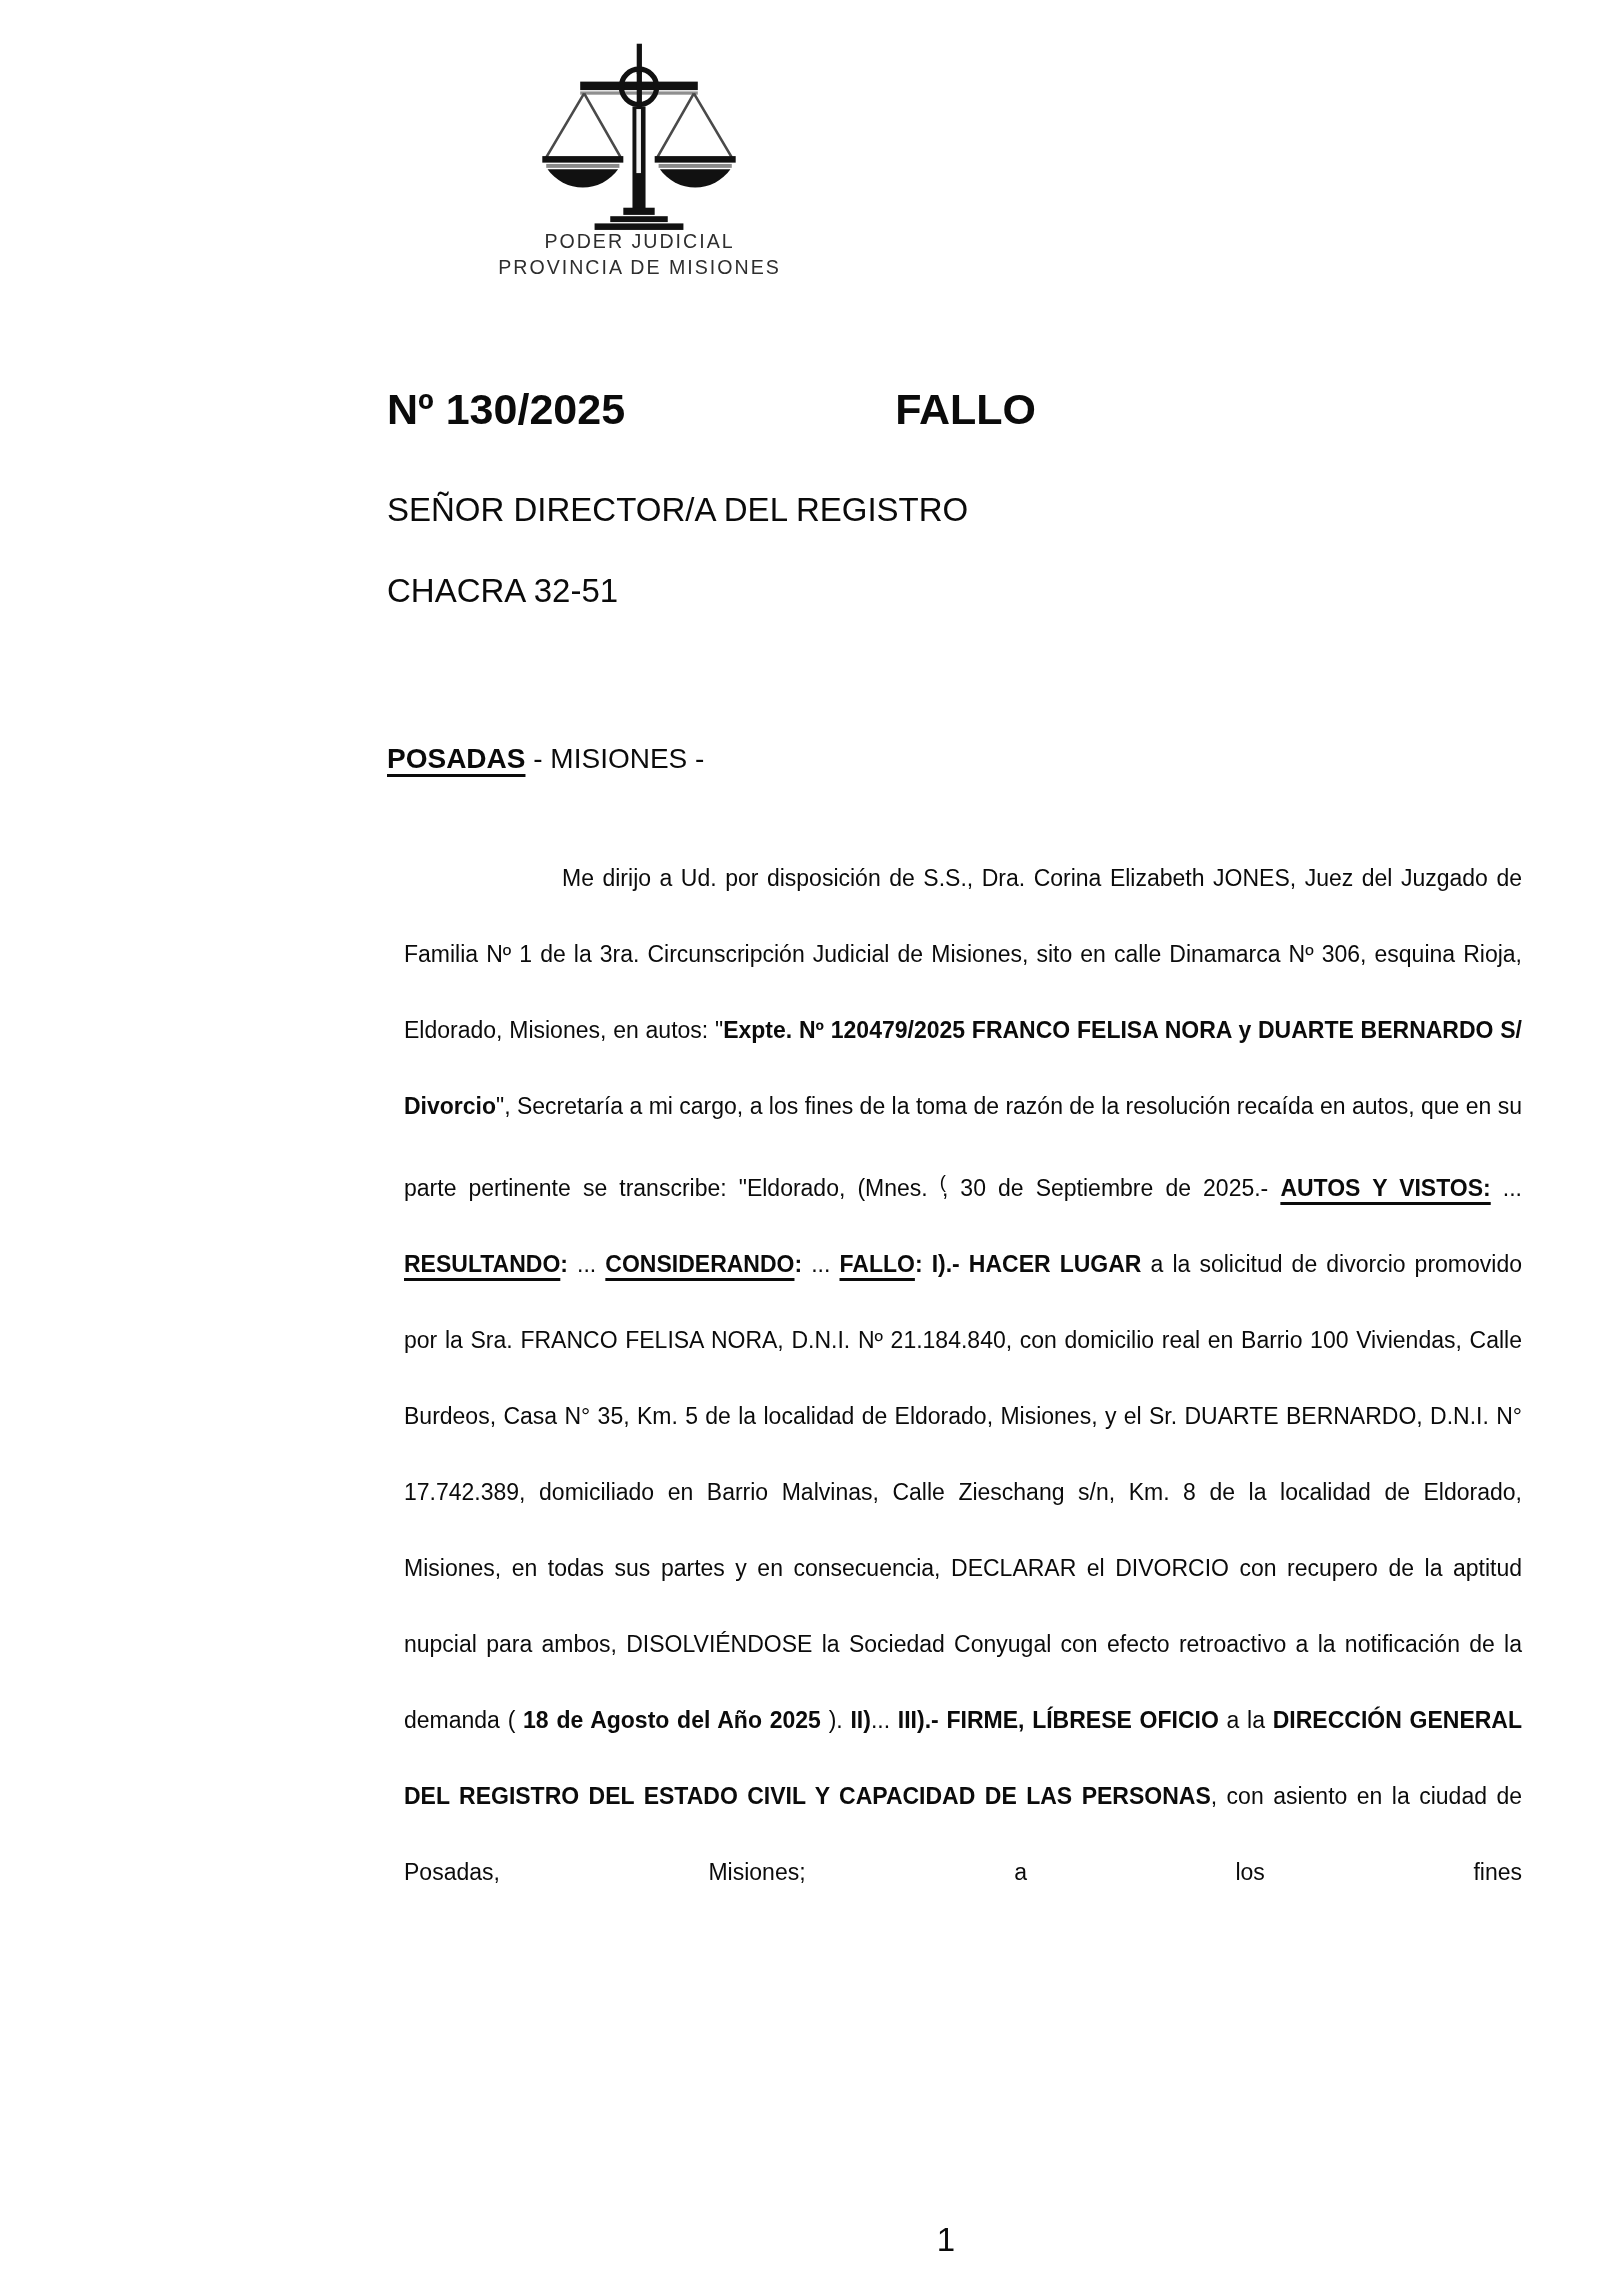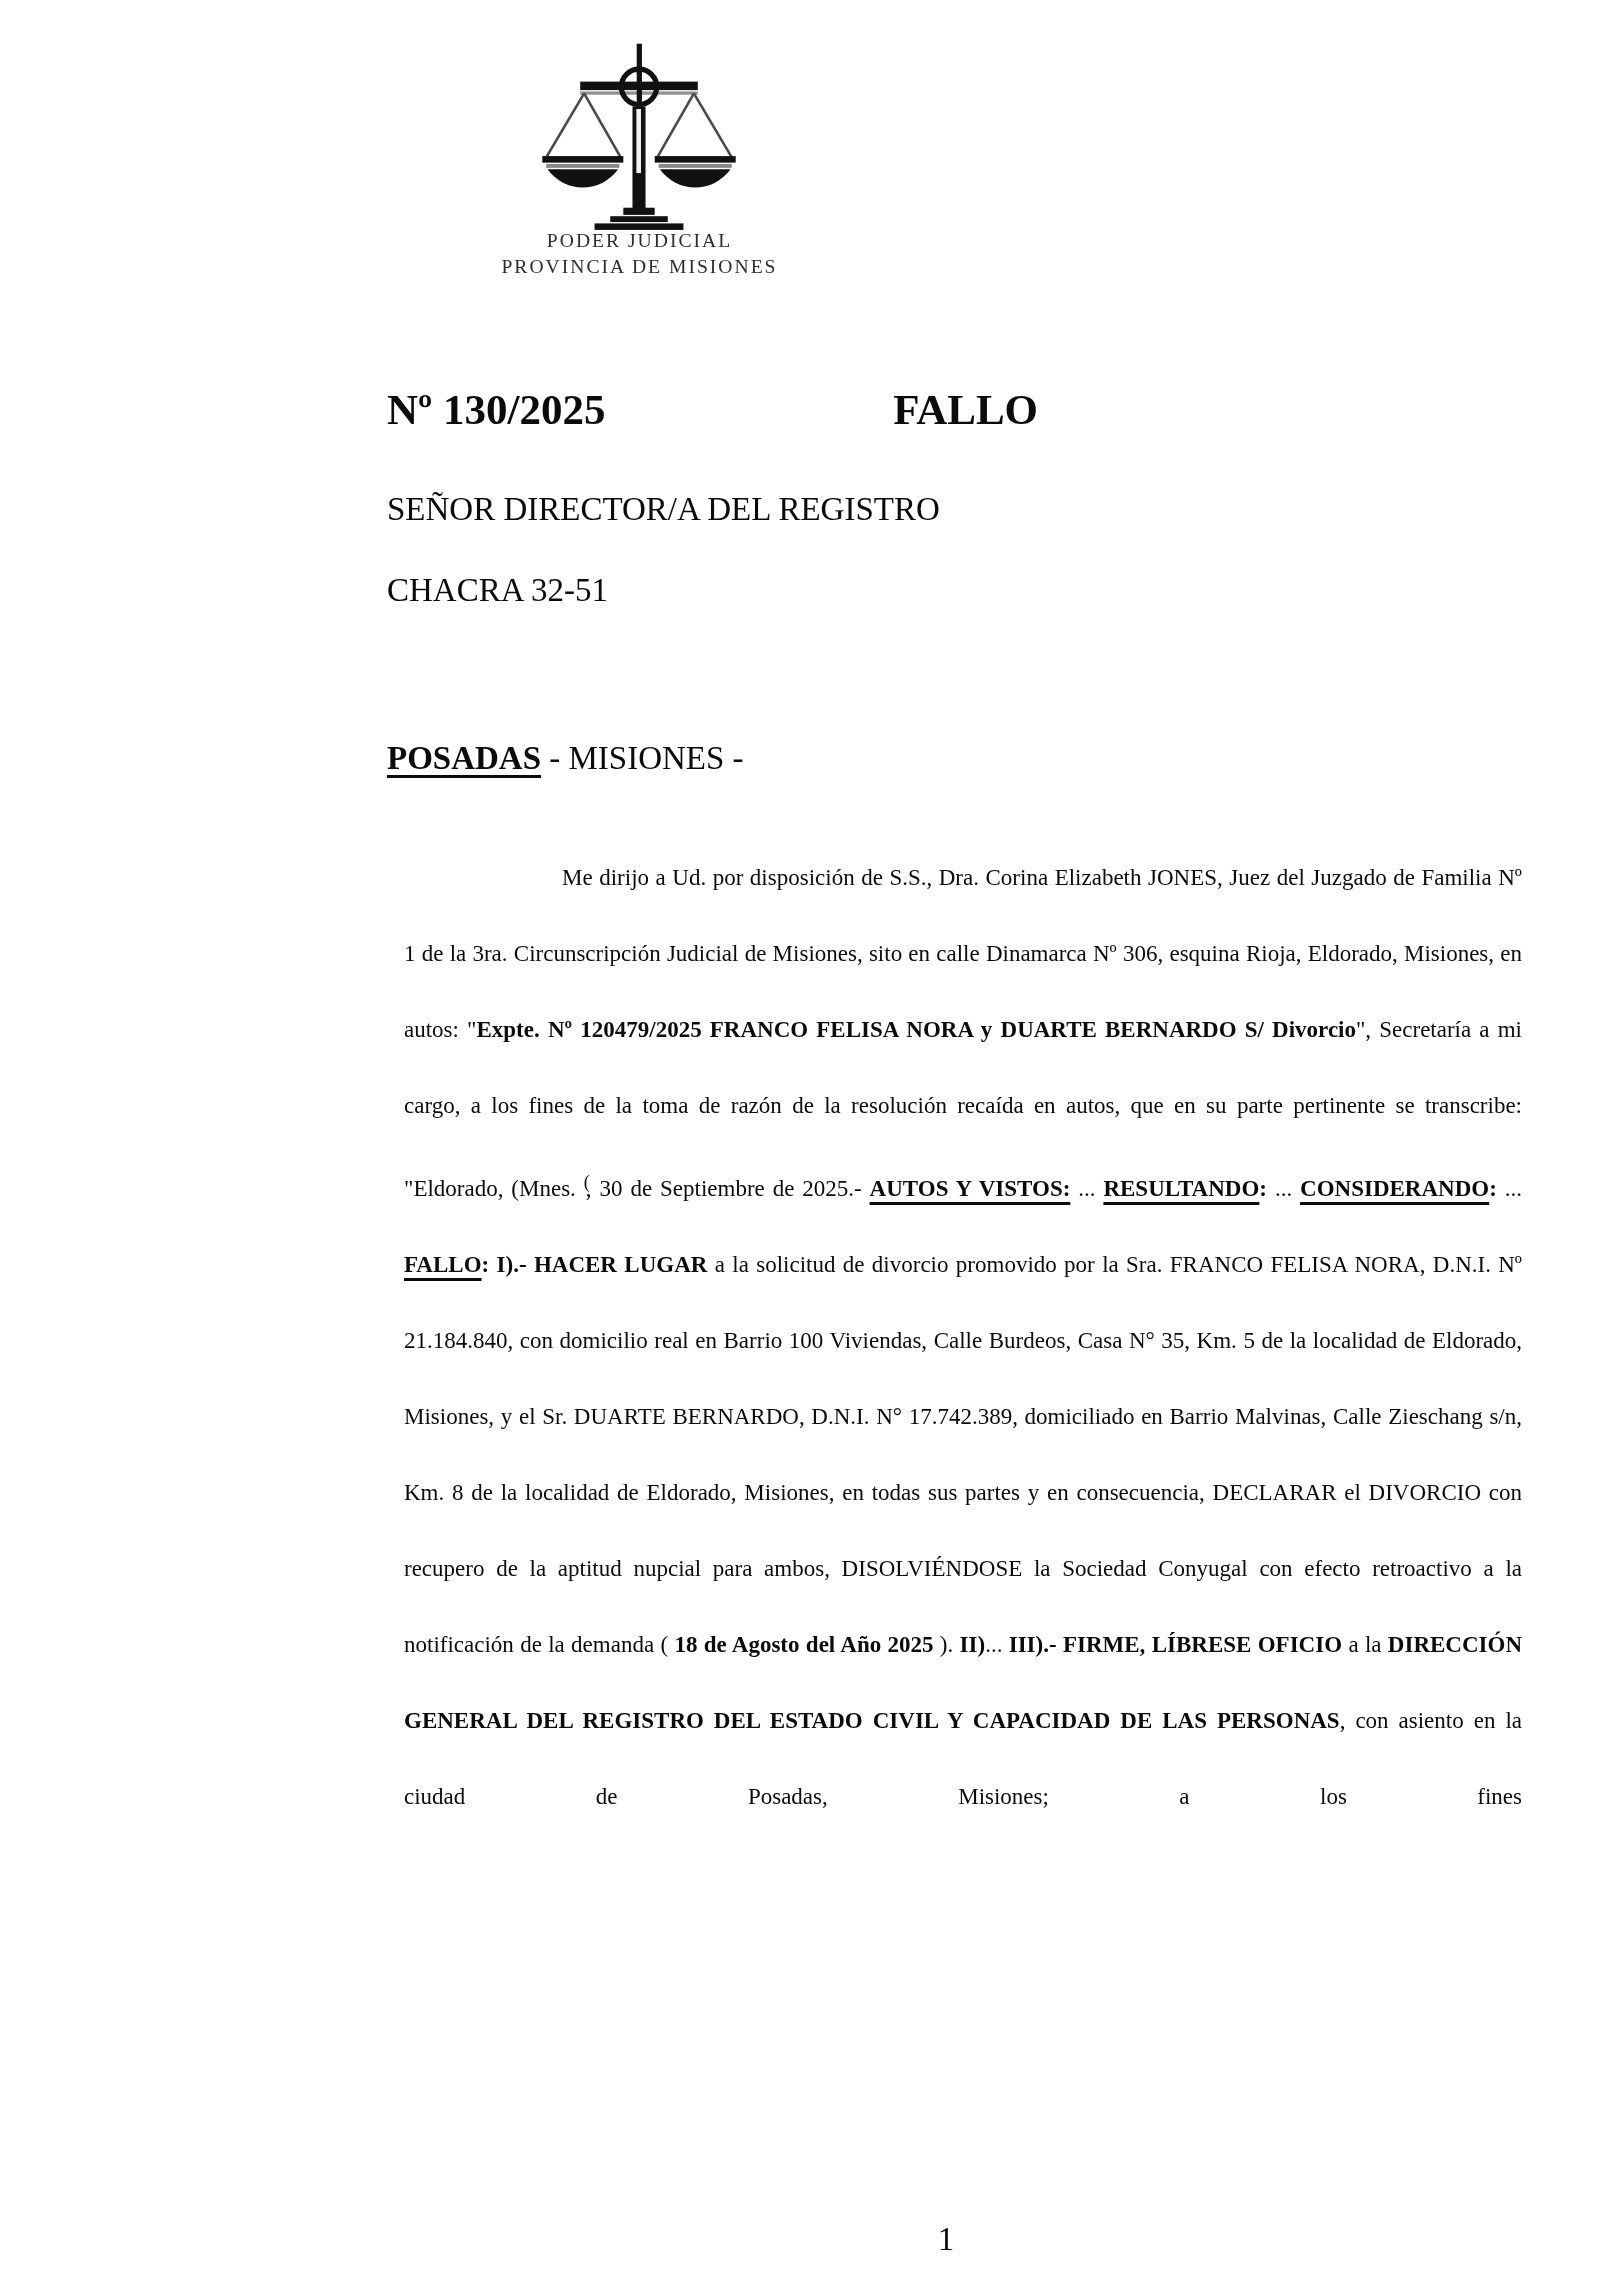--- a/index.html
+++ b/index.html
@@ -2,21 +2,21 @@
 <html style="font-size:10.5px"><head>
 <meta charset="utf-8">
 <title>Document</title>
 <style>
   html,body{margin:0;padding:0;background:#888;}
   .page{
     position:relative;
     width:1623px;height:2295px;
     background:#ffffff;
     overflow:hidden;
-    font-family:Liberation Serif, serif;
+    font-family:Liberation Sans, sans-serif;
     color:#0b0b0b;
   }
   
   .logo{position:absolute;left:541px;top:41px;width:196px;height:191px;}
   .logo-captions{
     position:absolute;left:476px;top:228px;width:327px;
     text-align:center;color:#2e2e2e;
   }
   .logo-cap{font-size:19.6px;line-height:26px;letter-spacing:2px;white-space:nowrap;}
   
@@ -28,21 +28,21 @@
     position:absolute;left:387px;top:390px;width:1118px;
     font-size:43px;line-height:39px;font-weight:bold;
   }
   .oficio{position:absolute;left:calc(50% + 19.6px);transform:translateX(-50%);}
   .addressee{
     position:absolute;left:387px;top:469px;width:1118px;
     font-size:33px;line-height:81px;
   }
   .city-line{
     position:absolute;left:387px;top:739px;width:1118px;
-    font-size:33px;line-height:39px;
+    font-size:28px;line-height:39px;
   }
   
   .body-par{
     position:absolute;left:404px;top:840px;width:1118px;
     font-size:23px;line-height:76px;
     text-align:justify;text-align-last:justify;
     text-indent:158px;
   }
   
   .pagenum{

